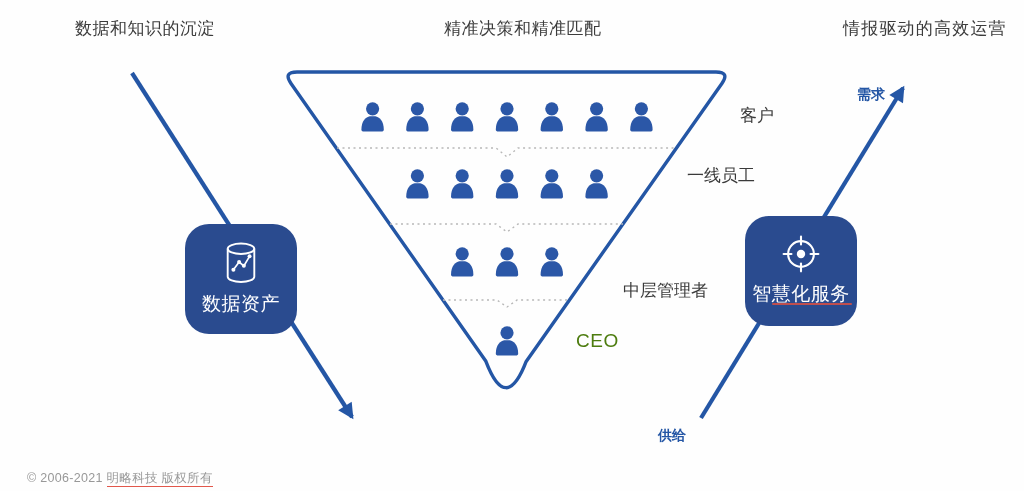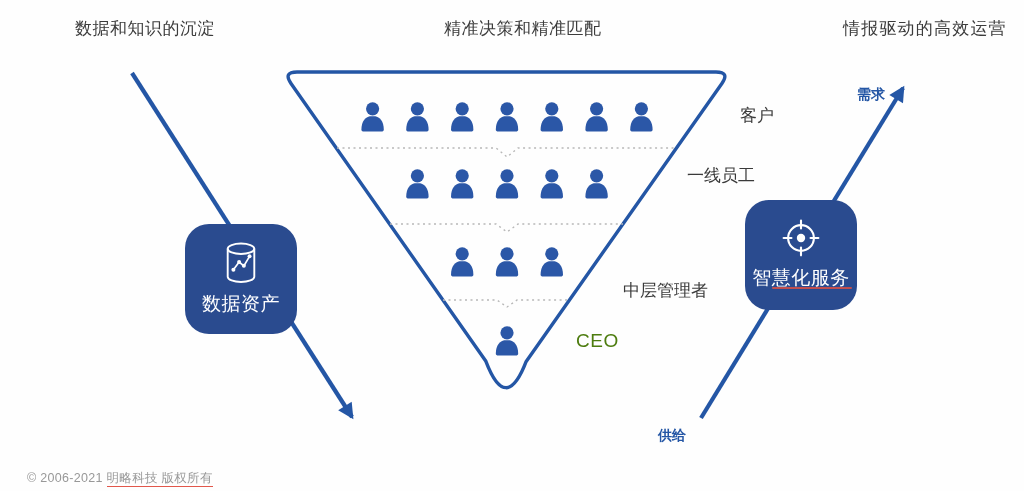--- a/index.html
+++ b/index.html
@@ -26,21 +26,21 @@
     position:absolute;z-index:3;font-size:14px;font-weight:700;color:#2456a5;white-space:nowrap;
   }
   .flow-label-demand{left:857px;top:86px;}
   .flow-label-supply{left:658px;top:403px;margin-top:24px;}
   .node-box{
     position:absolute;z-index:2;width:112px;height:110px;border-radius:24px;
     background:#2a4b8f;display:flex;flex-direction:column;align-items:center;
     padding-top:16px;box-sizing:border-box;
   }
   .node-box-left{left:185px;top:204px;margin-top:20px;}
-  .node-box-right{left:745px;top:200px;}
+  .node-box-right{left:745px;top:216px;}
   .node-label{
     margin-top:5px;color:#ffffff;font-size:19px;font-weight:500;letter-spacing:0.5px;
     white-space:nowrap;
   }
   .spell-underline{
     position:absolute;left:27px;top:87px;width:80px;height:2px;
     background:#d94f43;opacity:0.85;border-radius:1px;
   }
   .copyright{
     position:absolute;z-index:3;left:27px;top:470px;font-size:12.5px;color:#989898;

